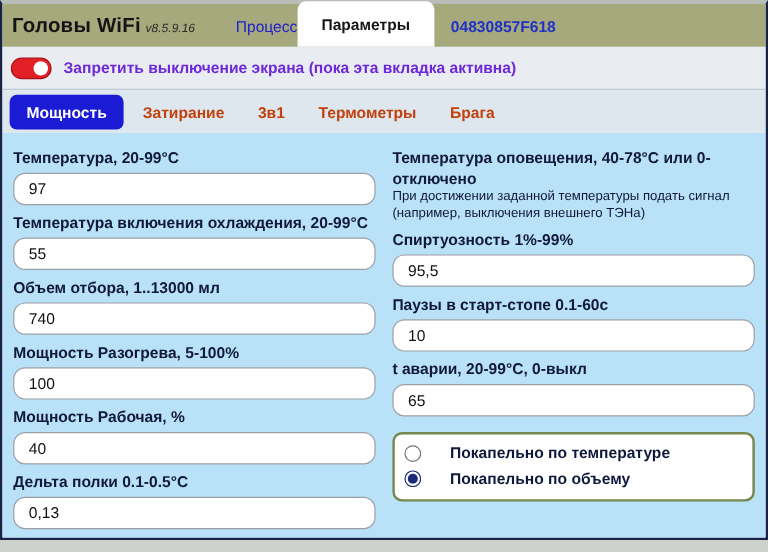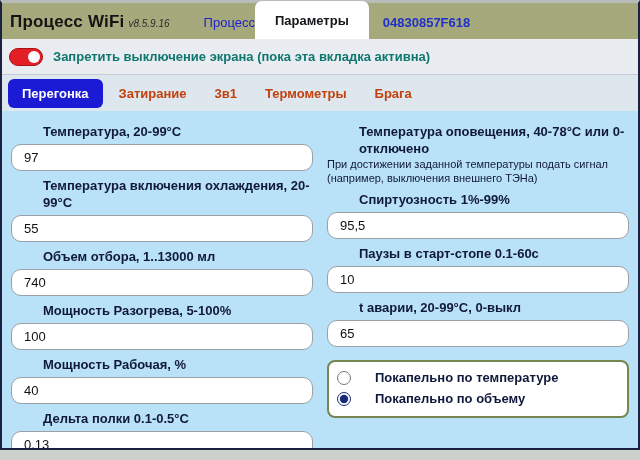--- a/index.html
+++ b/index.html
@@ -73,21 +73,21 @@
     cursor: pointer;
     flex-shrink: 0;
   }
   .switch .knob {
     position: absolute;
     right: 2px; top: 2px;
     width: 12px; height: 12px;
     background: #ffffff;
     border-radius: 50%;
   }
-  .toggle-label { font-size: 13px; font-weight: bold; color: #0f766e; }
+  .toggle-label { font-size: 13px; font-weight: bold; color: #6d28d9; }
   
   .subtabs {
     height: 37px;
     background: #dde7ed;
     border-top: 1px solid #c4ccd2;
     display: flex;
     align-items: center;
     padding-left: 6px;
     gap: 4px;
     flex-shrink: 0;
@@ -113,21 +113,20 @@
     grid-template-columns: 1fr 1fr;
     column-gap: 14px;
     align-content: start;
     overflow: hidden;
   }
   .col { display: flex; flex-direction: column; }
   .field-label {
     font-size: 13px; font-weight: bold; color: #10183c;
     margin-top: 6px;
     line-height: 17px;
-    margin-left: 32px;
   }
   .field-sublabel {
     font-size: 11px; color: #10183c;
     line-height: 13.5px;
     margin-top: 1px;
   }
   .field-input {
     width: 100%;
     height: 27px;
     margin-top: 4px;
@@ -171,37 +170,37 @@
   }
   .radio-label { font-size: 13px; font-weight: bold; color: #10183c; }
 </style>
 </head>
 <body>
 
 <div class="app">
 
   <div class="header">
     <div class="title-wrap">
-      <span class="app-title">Процесс WiFi</span>
+      <span class="app-title">Головы WiFi</span>
       <span class="app-version">v8.5.9.16</span>
     </div>
     <div class="header-tab-process">Процесс</div>
     <div class="header-tab-active">Параметры</div>
     <div class="device-id">04830857F618</div>
   </div>
 
   <div class="toggle-row">
     <div class="switch">
       <div class="knob"></div>
     </div>
     <div class="toggle-label">Запретить выключение экрана (пока эта вкладка активна)</div>
   </div>
 
   <div class="subtabs">
-    <div class="subtab active">Перегонка</div>
+    <div class="subtab active">Мощность</div>
     <div class="subtab">Затирание</div>
     <div class="subtab">3в1</div>
     <div class="subtab">Термометры</div>
     <div class="subtab">Брага</div>
   </div>
 
   <div class="main">
 
     <div class="col">
       <div class="field-label">Температура, 20-99°C</div>

